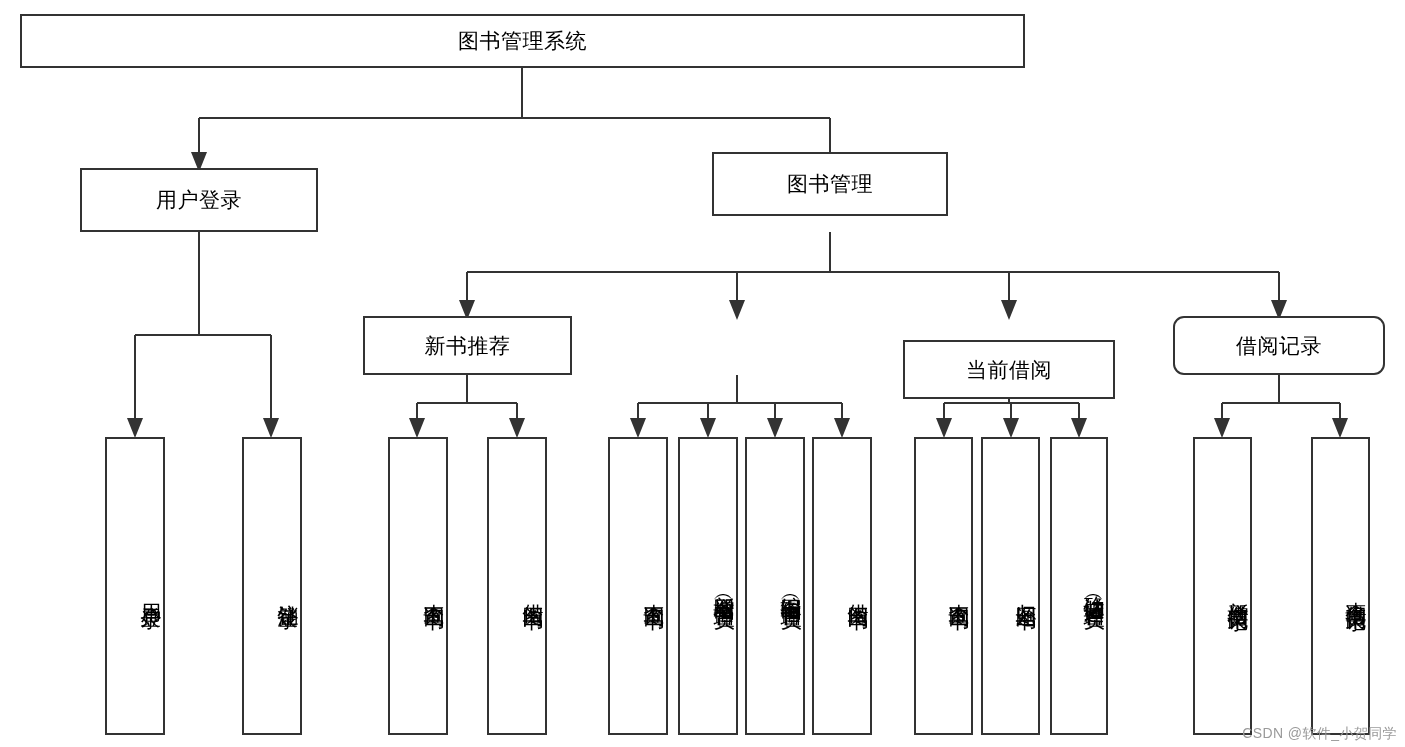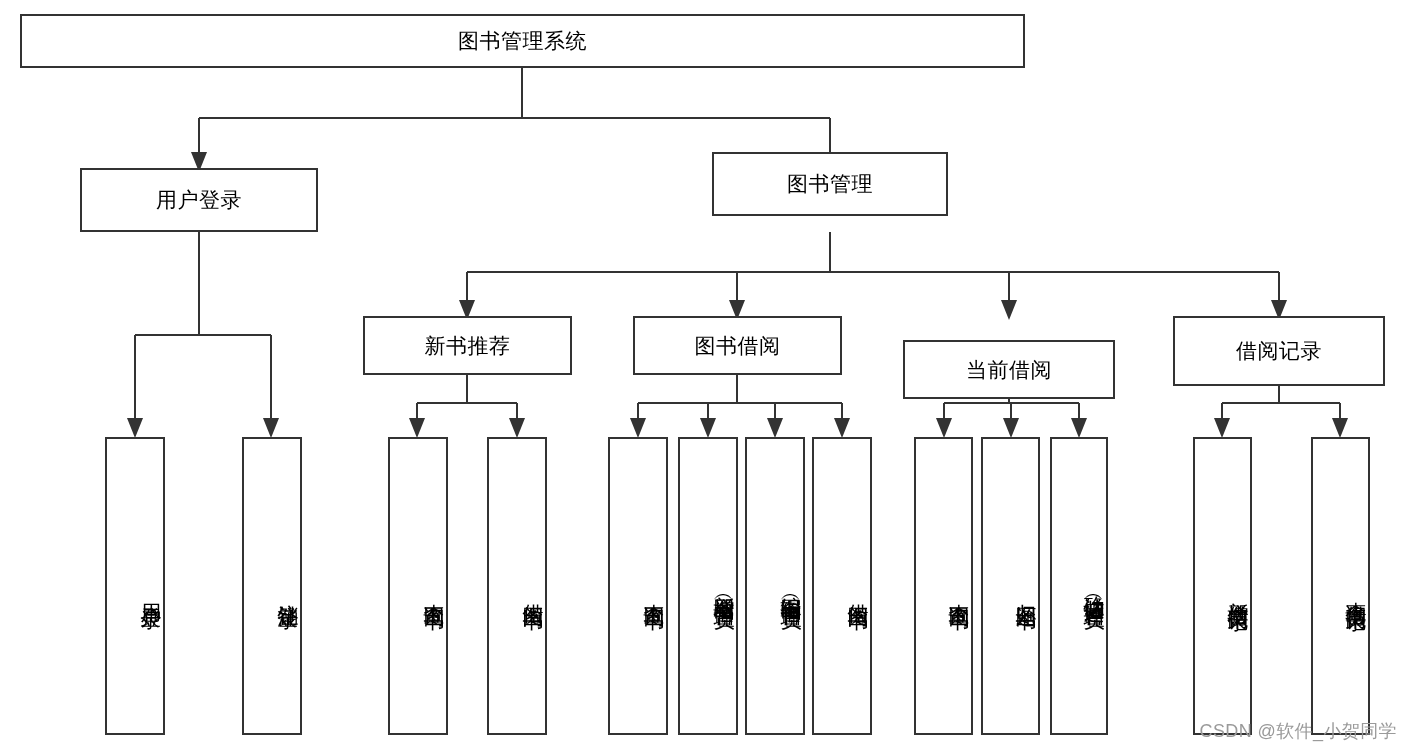--- a/index.html
+++ b/index.html
@@ -52,21 +52,21 @@
     padding-top: 10px;
     letter-spacing: 2px;
   }
   .node.vert.top-aligned {
     padding-top: 4px;
   }
   #watermark {
     position: absolute;
     right: 8px;
     bottom: 4px;
-    font-size: 18px;
+    font-size: 14px;
     color: #9a9a9a;
     letter-spacing: 0.4px;
     white-space: nowrap;
   }
 </style>
 </head>
 <body>
 
 <div id="diagram-root">
 
@@ -144,23 +144,22 @@
       <polygon points="1332,418 1348,418 1340,438"></polygon>
     </g>
   </svg>
 
   <div class="node horiz" style="left:20px; top:14px; width:1005px; height:54px;">图书管理系统</div>
 
   <div class="node horiz" style="left:80px; top:168px; width:238px; height:64px;">用户登录</div>
   <div class="node horiz" style="left:712px; top:152px; width:236px; height:64px;">图书管理</div>
 
   <div class="node horiz" style="left:363px; top:316px; width:209px; height:59px;">新书推荐</div>
-  <div class="node horiz" style="left:633px; top:316px; width:209px; height:59px;">图书借阅</div>
   <div class="node horiz" style="left:903px; top:316px; width:212px; height:59px;margin-top:24px;">当前借阅</div>
-  <div class="node horiz" style="left:1173px; top:316px; width:212px; height:70px;">借阅记录</div>
+  <div class="node horiz" style="left:1173px; top:316px; width:212px; height:59px;border-radius:11px;">借阅记录</div>
 
   <div class="node vert" style="left:105px; top:437px; width:60px; height:298px;">用户登录</div>
   <div class="node vert" style="left:242px; top:437px; width:60px; height:298px;">注销登录</div>
 
   <div class="node vert" style="left:388px; top:437px; width:60px; height:298px;">查询图书</div>
   <div class="node vert" style="left:487px; top:437px; width:60px; height:298px;">借阅图书</div>
 
   <div class="node vert" style="left:608px; top:437px; width:60px; height:298px;">查询图书</div>
   <div class="node vert top-aligned" style="left:678px; top:437px; width:60px; height:298px;">新增图书（管理员）</div>
   <div class="node vert top-aligned" style="left:745px; top:437px; width:60px; height:298px;">编辑图书（管理员）</div>

